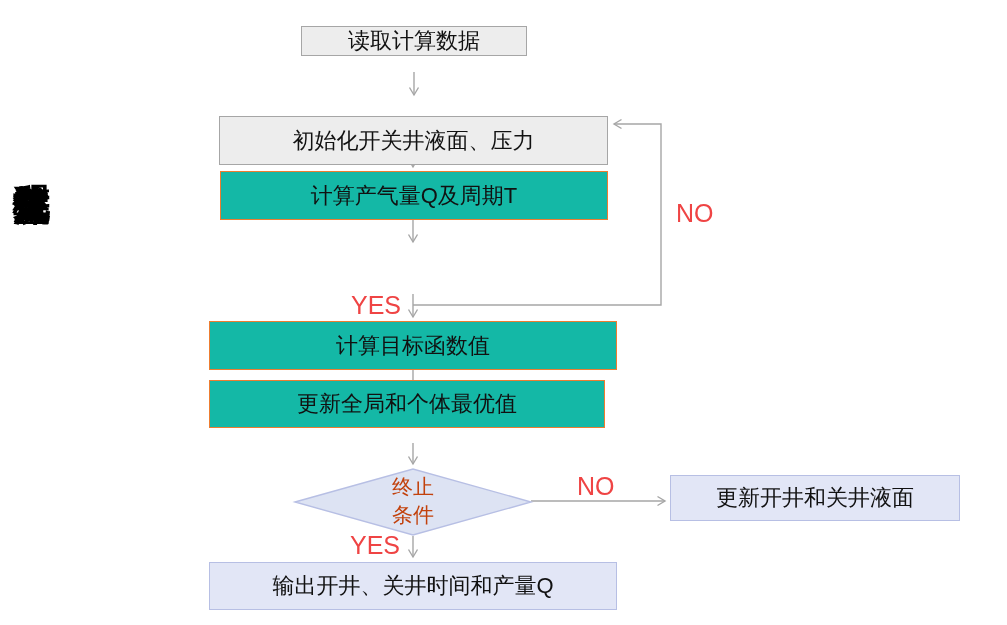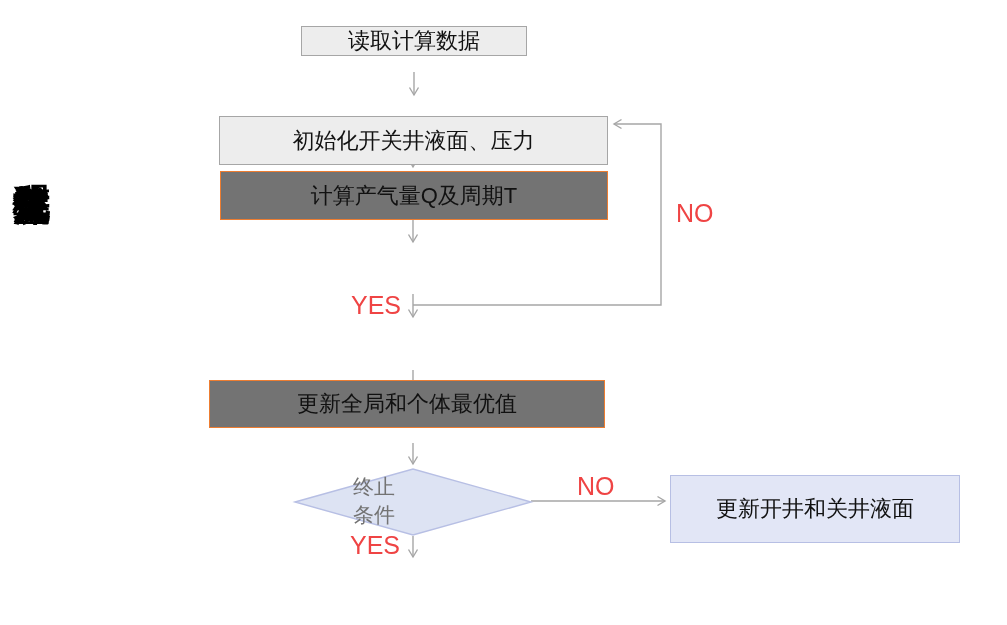--- a/index.html
+++ b/index.html
@@ -40,41 +40,41 @@
     box-sizing: border-box;
     display: flex;
     align-items: center;
     justify-content: center;
     font-size: 22px;
     color: #111111;
     text-align: center;
     white-space: nowrap;
   }
   .node-gray   { background: #ededed; border: 1.4px solid #a6a6a6; }
-  .node-orange { background: #737373; border: 1.5px solid #ed7d31; }
+  .node-orange { background: #14b8a6; border: 1.5px solid #ed7d31; }
   .node-lav    { background: #e2e6f6; border: 1.4px solid #b7bfe4; }
 
   .b-read    { left: 301px; top: 26px;  width: 226px; height: 30px; }
   .b-init    { left: 219px; top: 116px;  width: 389px; height: 49px; }
   .b-compute { left: 220px; top: 171px; width: 388px; height: 49px; }
   .b-cond    { left: 220px; top: 246px; width: 388px; height: 48px; }
   .b-obj     { left: 209px; top: 321px; width: 408px; height: 49px; }
   .b-update  { left: 209px; top: 380px; width: 396px; height: 48px; }
-  .b-right   { left: 670px; top: 475px; width: 290px; height: 68px; }
+  .b-right   { left: 670px; top: 475px; width: 290px; height: 46px; }
   .b-out     { left: 209px; top: 562px; width: 408px; height: 48px; }
 
   .diamond-label {
     position: absolute;
     left: 353px;
     top: 473px;
     width: 120px;
     font-size: 21px;
     line-height: 28px;
-    color: #737373;
-    text-align: left;
+    color: #c2410c;
+    text-align: center;
   }
   .branch-label {
     position: absolute;
     font-size: 25px;
     color: #ef4444;
     line-height: 25px;
     white-space: nowrap;
   }
   .lbl-yes-q    { left: 351px; top: 293px; }
   .lbl-no-loop  { left: 676px; top: 201px; }
@@ -114,33 +114,39 @@
 
   <div class="node node-gray b-init">
     <span>初始化开关井液面、压力</span>
   </div>
 
   <div class="node node-orange b-compute">
     <span>计算产气量Q及周期T</span>
   </div>
 
 
+  <div class="node node-orange b-obj">
+    <span>计算目标函数值</span>
+  </div>
 
   <div class="node node-orange b-update">
     <span>更新全局和个体最优值</span>
   </div>
 
   <div class="diamond-label">
     <div>终止</div>
     <div>条件</div>
   </div>
 
   <div class="node node-lav b-right">
     <span>更新开井和关井液面</span>
   </div>
 
+  <div class="node node-lav b-out">
+    <span>输出开井、关井时间和产量Q</span>
+  </div>
 
   <div class="branch-label lbl-yes-q">YES</div>
   <div class="branch-label lbl-no-loop">NO</div>
   <div class="branch-label lbl-no-term">NO</div>
   <div class="branch-label lbl-yes-term">YES</div>
 
 </div>
 
 </body></html>

